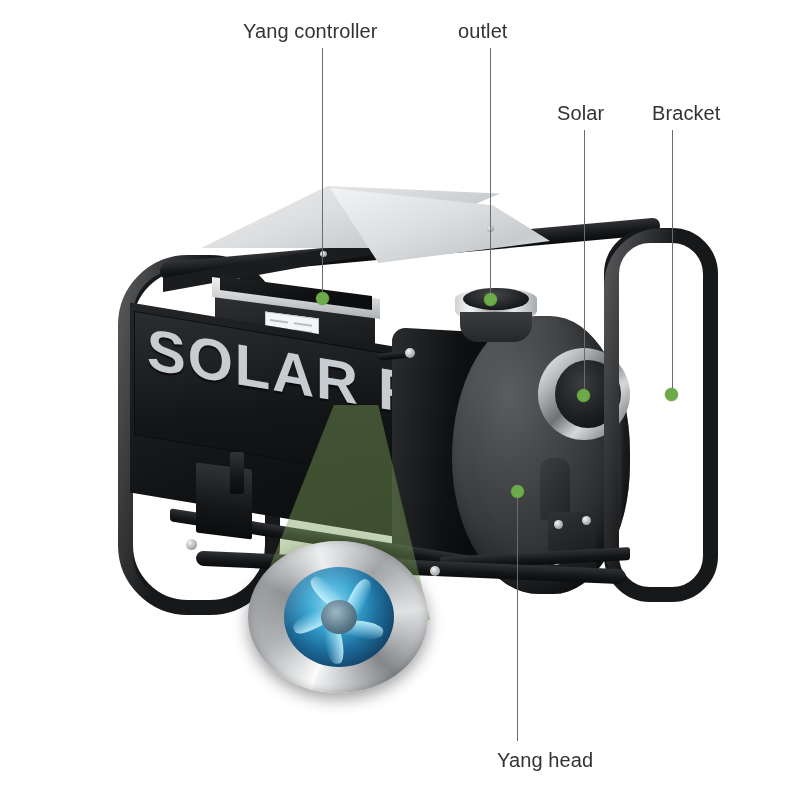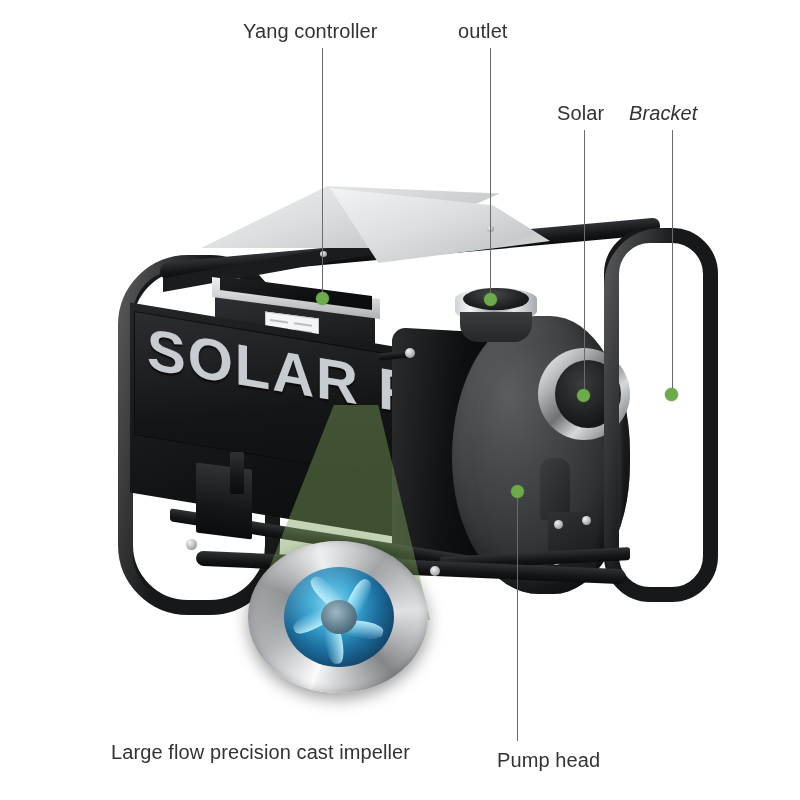--- a/index.html
+++ b/index.html
@@ -197,23 +197,22 @@
   <div class="dot" style="left:316px;top:292px;"></div>
 
   <div class="callout-label" style="left:458px;top:19px;">outlet</div>
   <div class="leader" style="left:490px;top:48px;height:251px;"></div>
   <div class="dot" style="left:484px;top:293px;"></div>
 
   <div class="callout-label" style="left:557px;top:101px;">Solar</div>
   <div class="leader" style="left:584px;top:130px;height:265px;"></div>
   <div class="dot" style="left:577px;top:389px;"></div>
 
-  <div class="callout-label" style="left:629px;top:101px;font-style:italic;">Bracket</div>
+  <div class="callout-label" style="left:652px;top:101px;">Bracket</div>
   <div class="leader" style="left:672px;top:130px;height:264px;"></div>
   <div class="dot" style="left:665px;top:388px;"></div>
 
-  <div class="callout-label" style="left:497px;top:748px;">Pump head</div>
+  <div class="callout-label" style="left:497px;top:748px;">Yang head</div>
   <div class="leader" style="left:517px;top:497px;height:244px;"></div>
   <div class="dot" style="left:511px;top:485px;"></div>
 
-  <div class="callout-label" style="left:111px;top:740px;">Large flow precision cast impeller</div>
 
 </div>
 
 </body></html>

